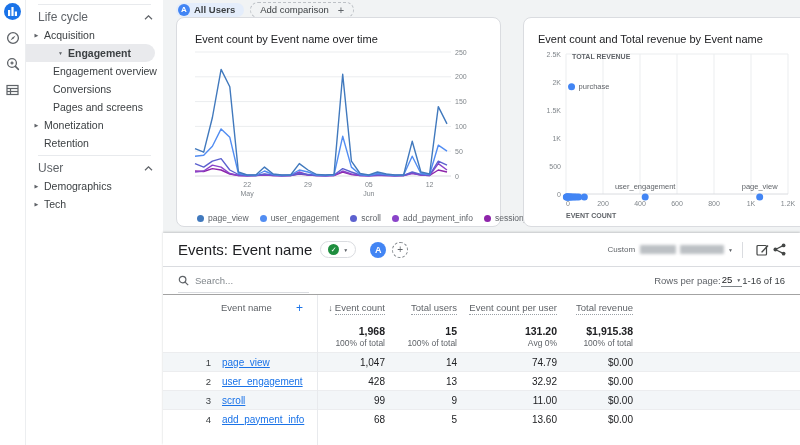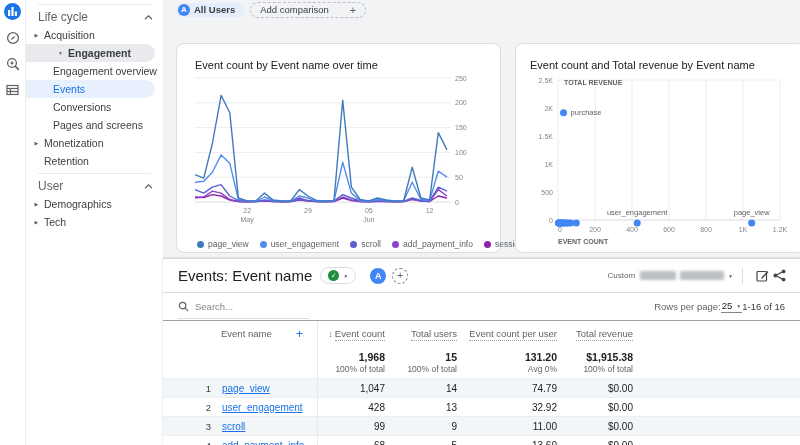--- a/index.html
+++ b/index.html
@@ -28,25 +28,25 @@
   .nav-divider { border-top:1px solid #e8eaed; margin:3px 12px; }
 
   
   .main { flex:1; background:#f1f3f4; display:flex; flex-direction:column; min-width:0; }
   .top-gray { padding:2px 0 0 13px; flex:none; }
   .chips { display:flex; gap:6px; align-items:center; height:15px; }
   .chip-all { display:inline-flex; align-items:center; gap:4px; background:#e4edfb;
     border-radius:9px; padding:1px 9px 1px 2px; font-size:9.5px; font-weight:bold; color:#3c4043; cursor:pointer; }
   .a-circle { width:12px; height:12px; border-radius:50%; background:#4285f4; color:#fff;
     font-size:8px; font-weight:bold; display:flex; align-items:center; justify-content:center; }
-  .chip-add { display:inline-flex; align-items:center; gap:21px; border:1px dashed #bdc1c6;
+  .chip-add { display:inline-flex; align-items:center; gap:9px; border:1px dashed #bdc1c6;
     border-radius:9px; padding:1px 9px; font-size:9.5px; color:#3c4043; cursor:pointer; }
   .chip-add .plus { font-size:11px; color:#5f6368; }
 
-  .cards { display:flex; gap:14px; margin-top:26px; }
+  .cards { display:flex; gap:22px; }
   .card { background:#fff; border:1px solid #dadce0; border-radius:8px; height:210px; }
   .card-line { width:325px; padding:9px 4px 0 16px; }
   .card-scatter { width:290px; padding:9px 8px 0 12px; }
   .card-title { font-size:11px; color:#202124; margin:6px 0 3px 2px; }
   .legend { display:flex; gap:11px; margin-top:1px; padding-left:4px; }
   .legend-item { display:flex; align-items:center; gap:4px; font-size:8.5px; color:#5f6368; cursor:pointer; }
   .legend-dot { width:7px; height:7px; border-radius:50%; }
 
   
   .panel { flex:1; background:#fff; margin-top:6px; box-shadow:0 -1px 2px rgba(60,64,67,.25);
@@ -151,23 +151,20 @@
     <div class="nav-item parent">
         <span class="tri">▶</span>
         <span>Acquisition</span>
       </div>
     <div class="nav-item parent pill-gray">
         <span class="tri">▼</span>
         <span>Engagement</span>
       </div>
     <div class="nav-item child">
         <span>Engagement overview</span>
-      </div>
-    <div class="nav-item child selected">
-        <span>Events</span>
       </div>
     <div class="nav-item child">
         <span>Conversions</span>
       </div>
     <div class="nav-item child">
         <span>Pages and screens</span>
       </div>
     <div class="nav-item parent">
         <span class="tri">▶</span>
         <span>Monetization</span>

